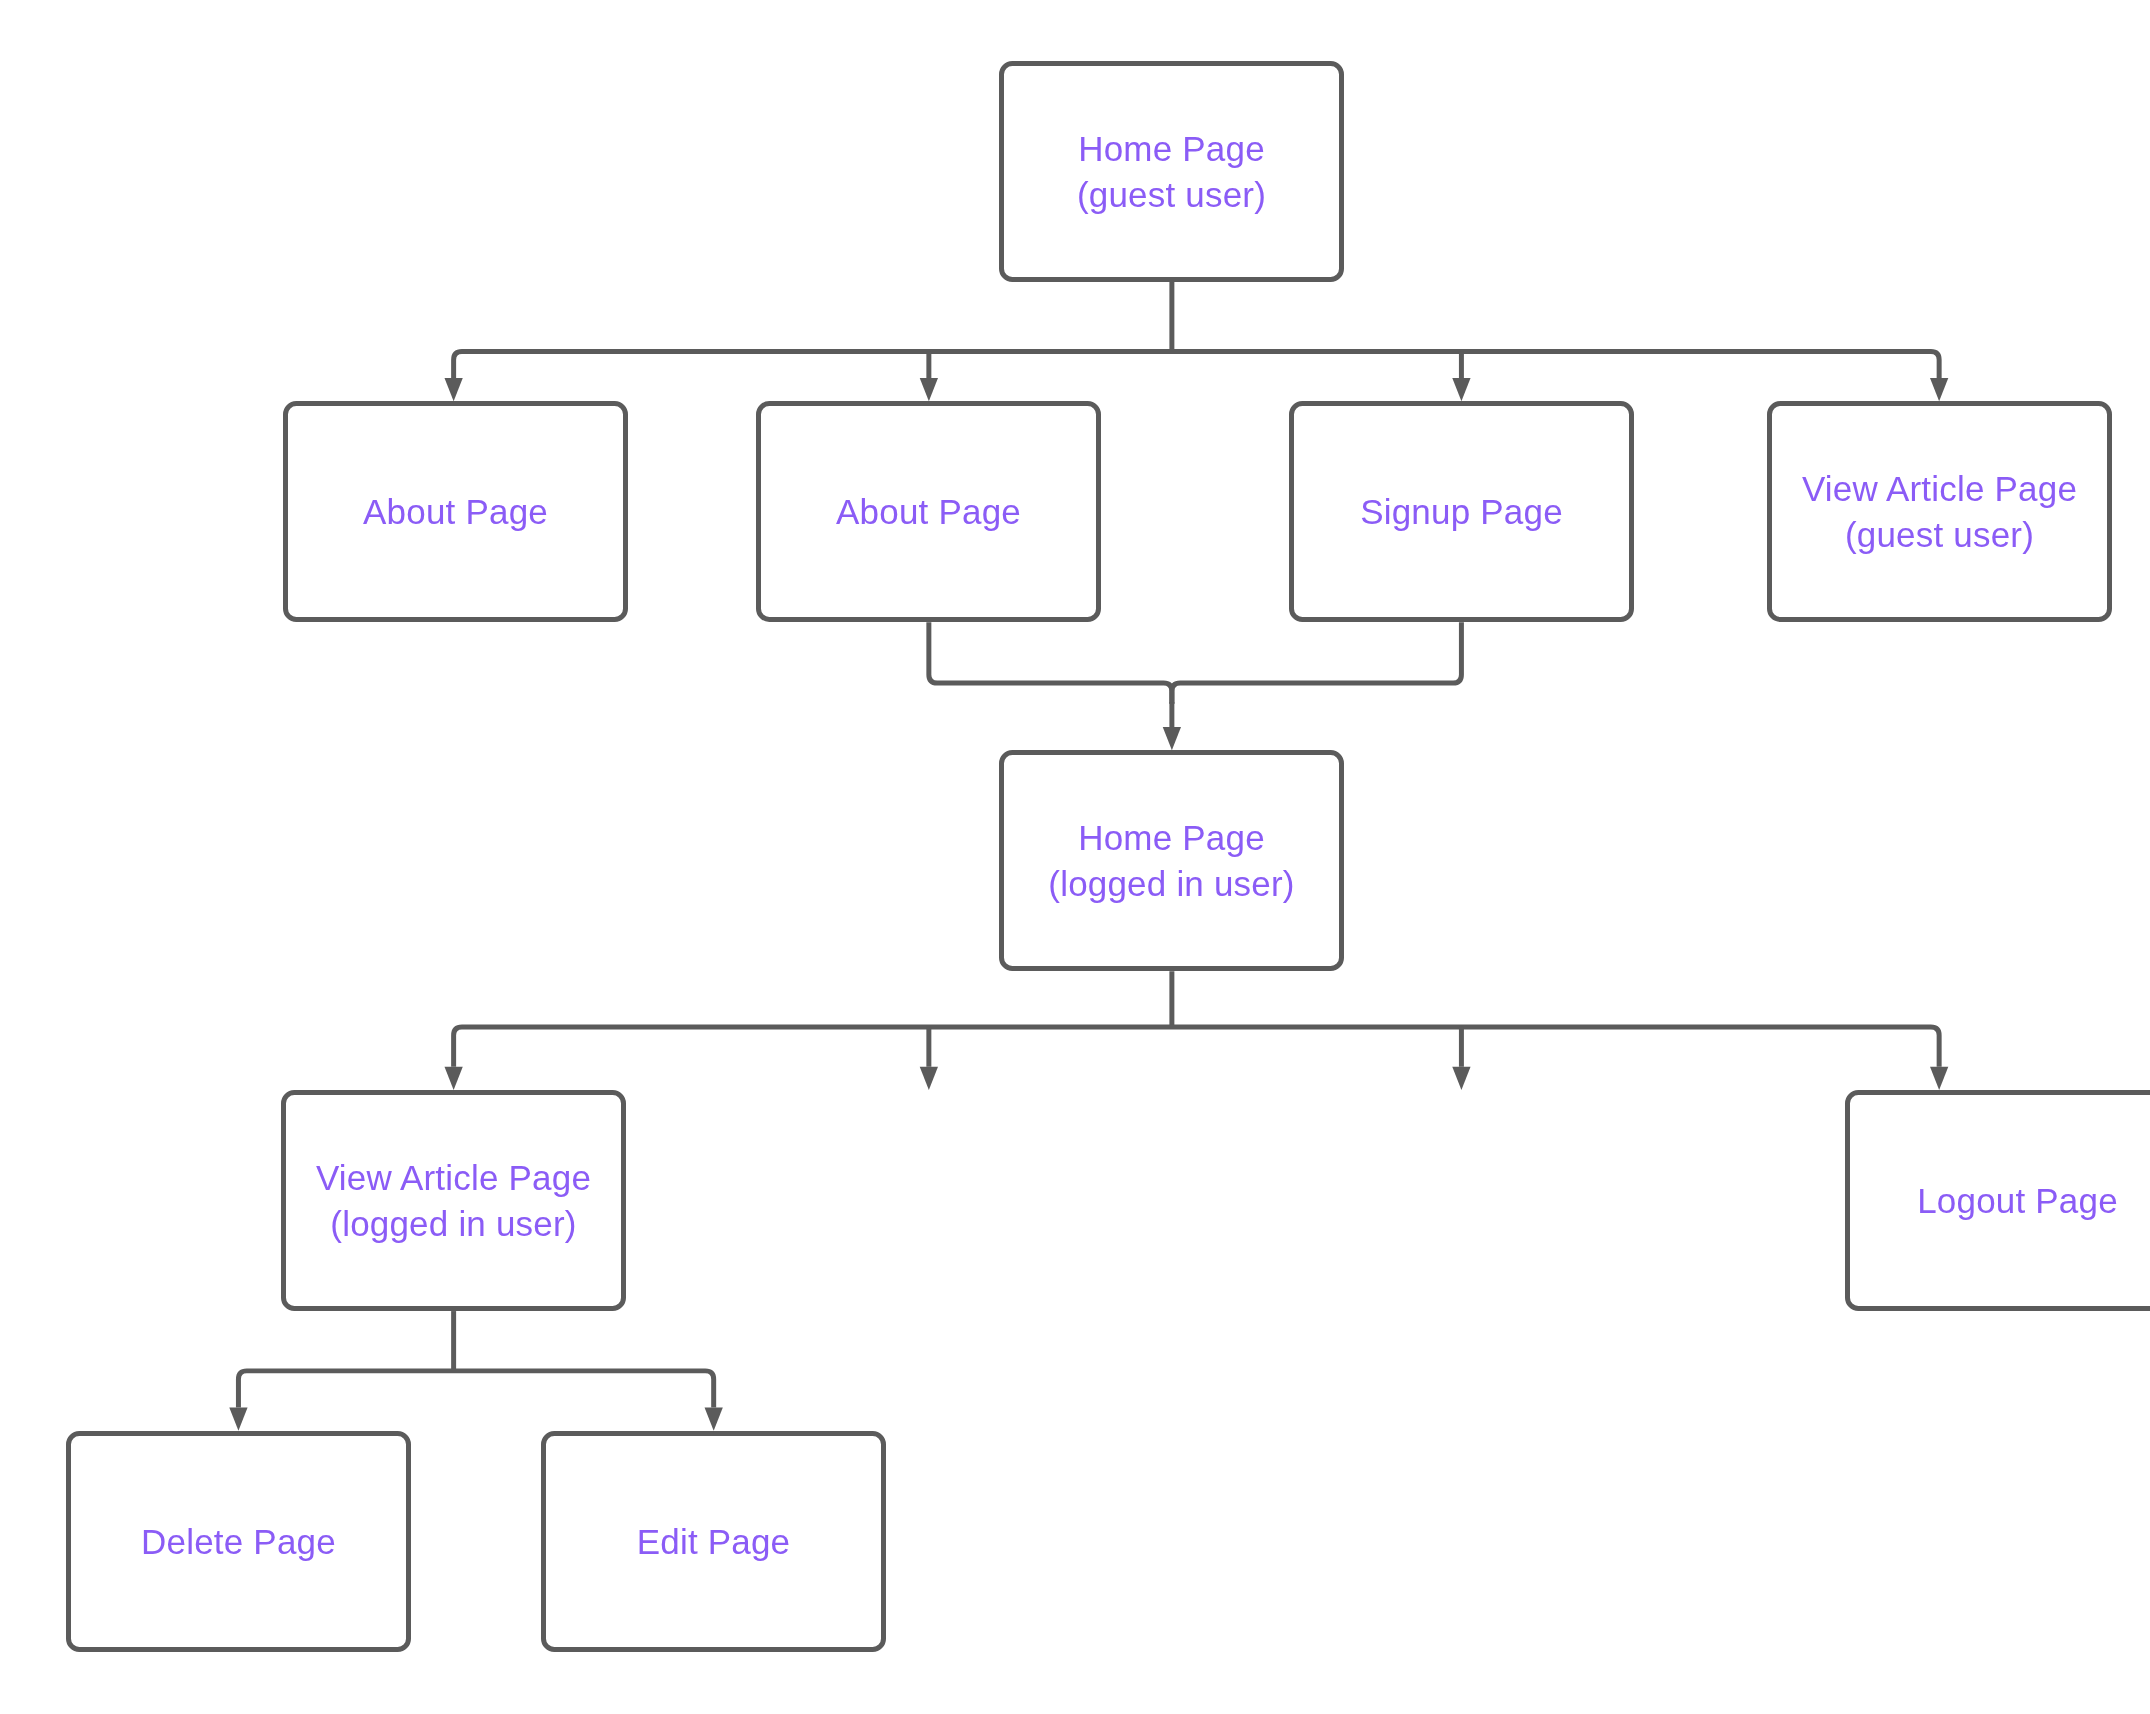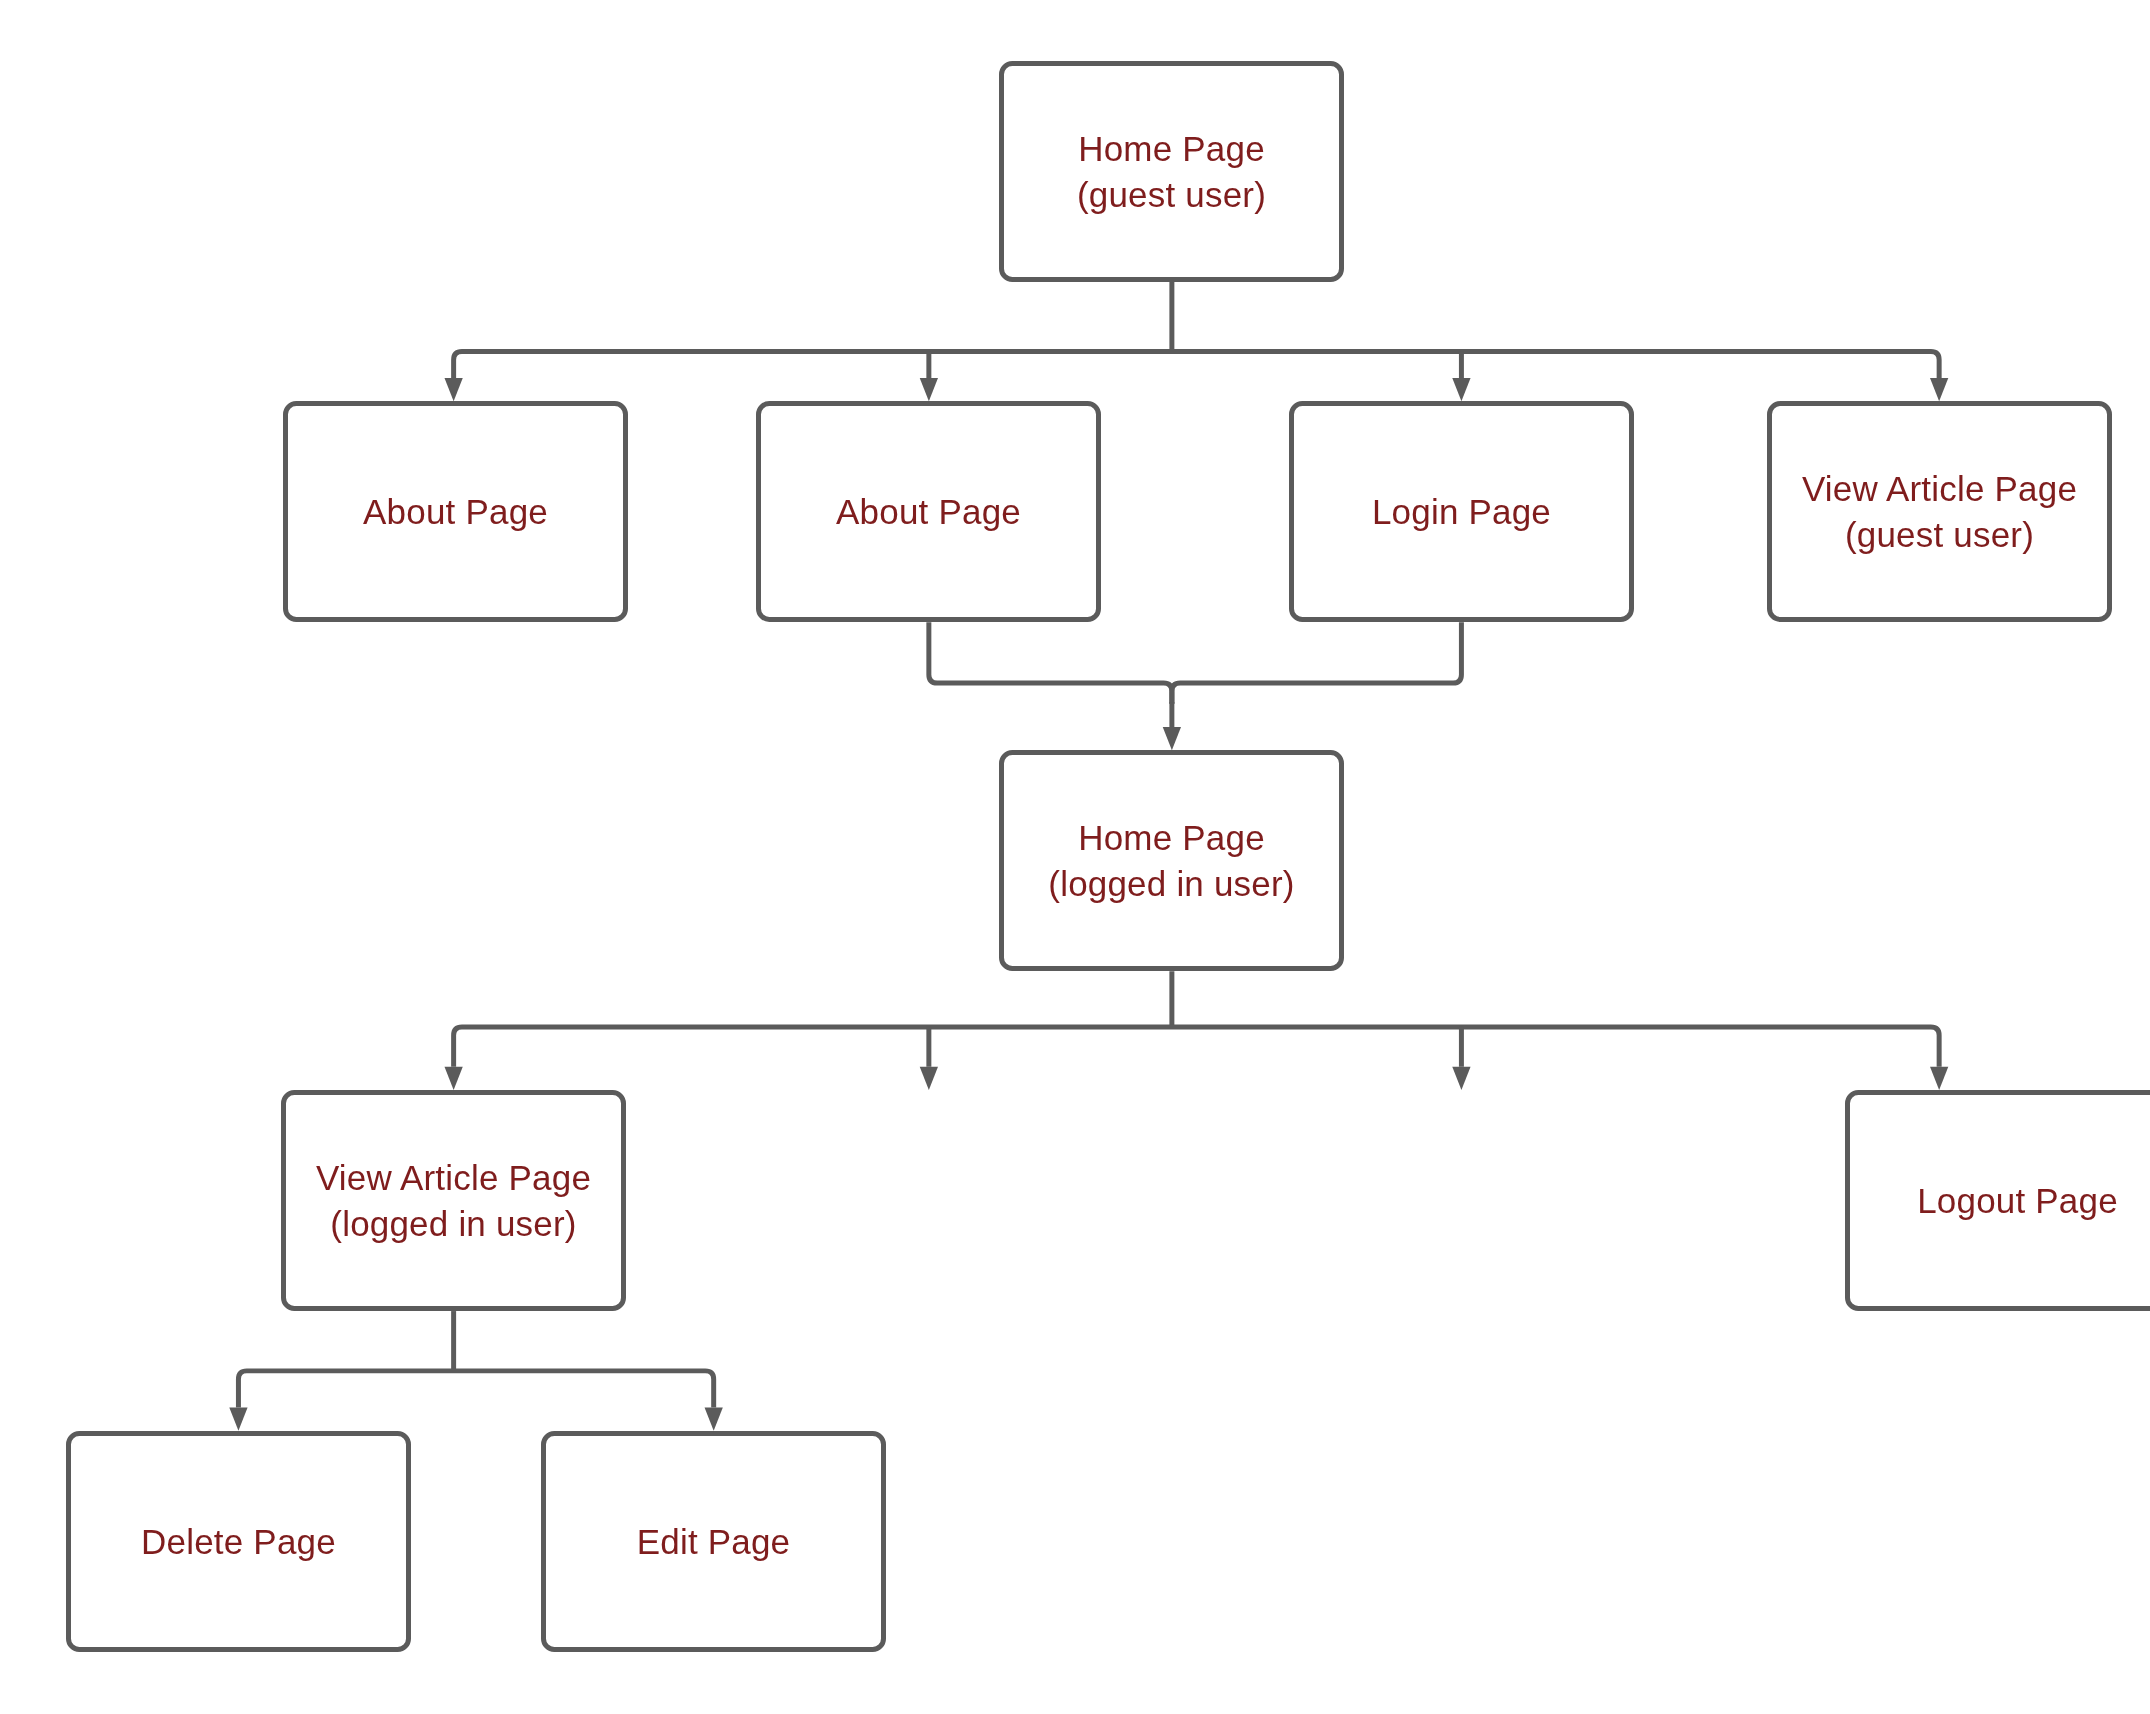--- a/index.html
+++ b/index.html
@@ -31,21 +31,21 @@
     border: 5px solid #5b5b5b;
     border-radius: 13.3px;
     display: flex;
     align-items: center;
     justify-content: center;
     text-align: center;
   }
   .node-label {
     font-size: 35px;
     line-height: 1.3;
-    color: #7f1d1d;
+    color: #8b5cf6;
     white-space: pre-line;
     letter-spacing: 0.2px;
   }
   
   .n-home-guest          { left: 999px; top: 61px;   }
   .n-about               { left: 283px;  top: 401px;  }
   .n-signup              { left: 756px;  top: 401px;  }
   .n-login               { left: 1289px; top: 401px;  }
   .n-view-article-guest  { left: 1767px; top: 401px;  }
   .n-home-logged-in      { left: 999px; top: 750px;  }
@@ -114,21 +114,21 @@
     <span class="node-label">Home Page
 (guest user)</span>
   </div>
   <div class="node n-about">
     <span class="node-label">About Page</span>
   </div>
   <div class="node n-signup">
     <span class="node-label">About Page</span>
   </div>
   <div class="node n-login">
-    <span class="node-label">Login Page</span>
+    <span class="node-label">Signup Page</span>
   </div>
   <div class="node n-view-article-guest">
     <span class="node-label">View Article Page
 (guest user)</span>
   </div>
   <div class="node n-home-logged-in">
     <span class="node-label">Home Page
 (logged in user)</span>
   </div>
   <div class="node n-view-article-logged">

